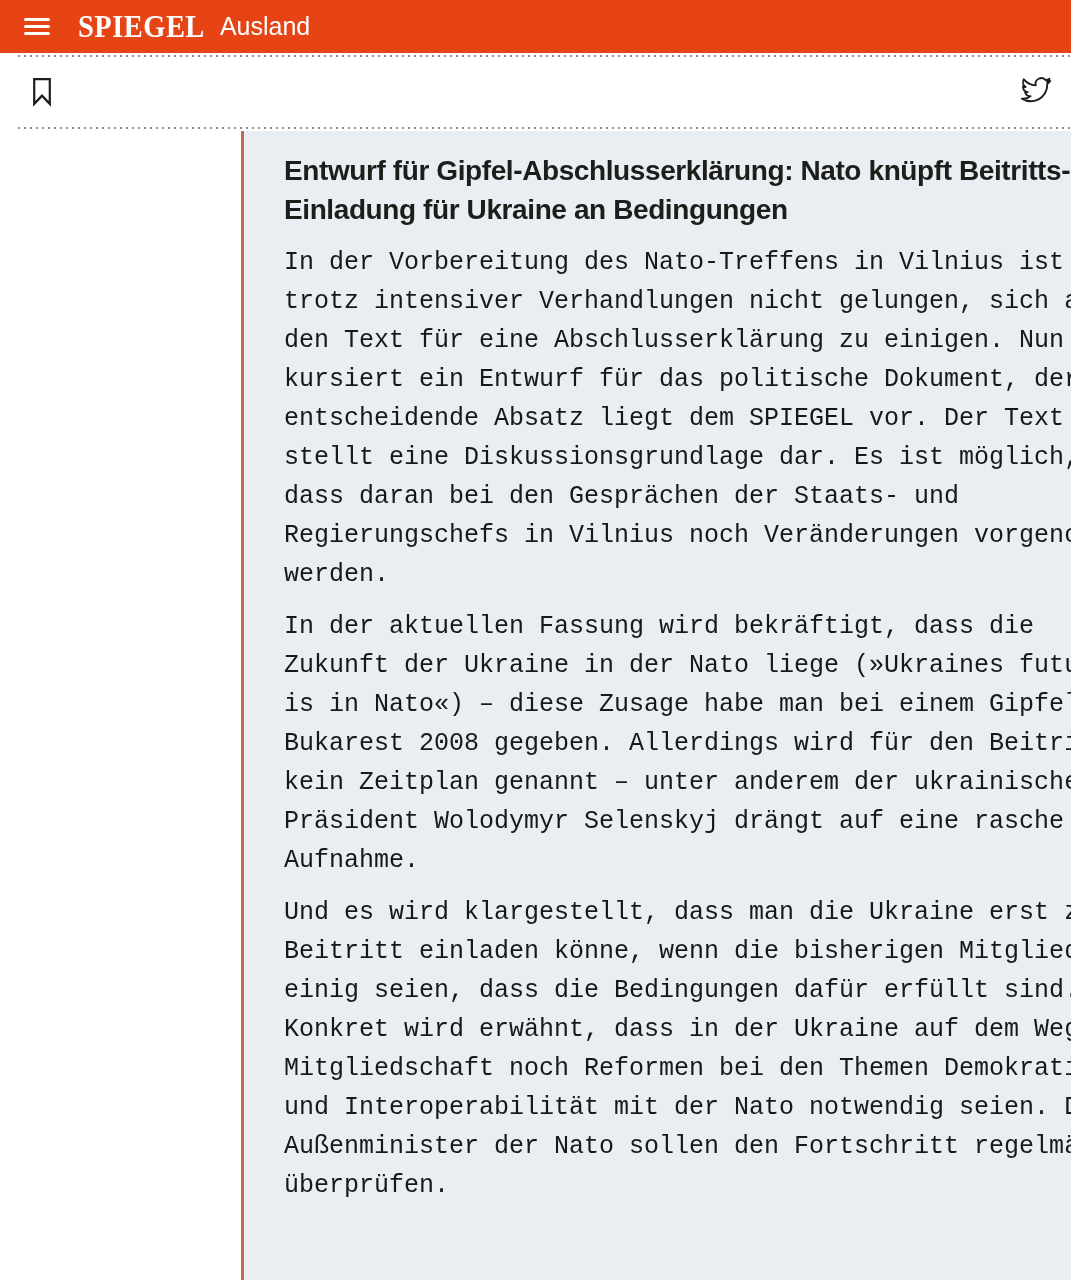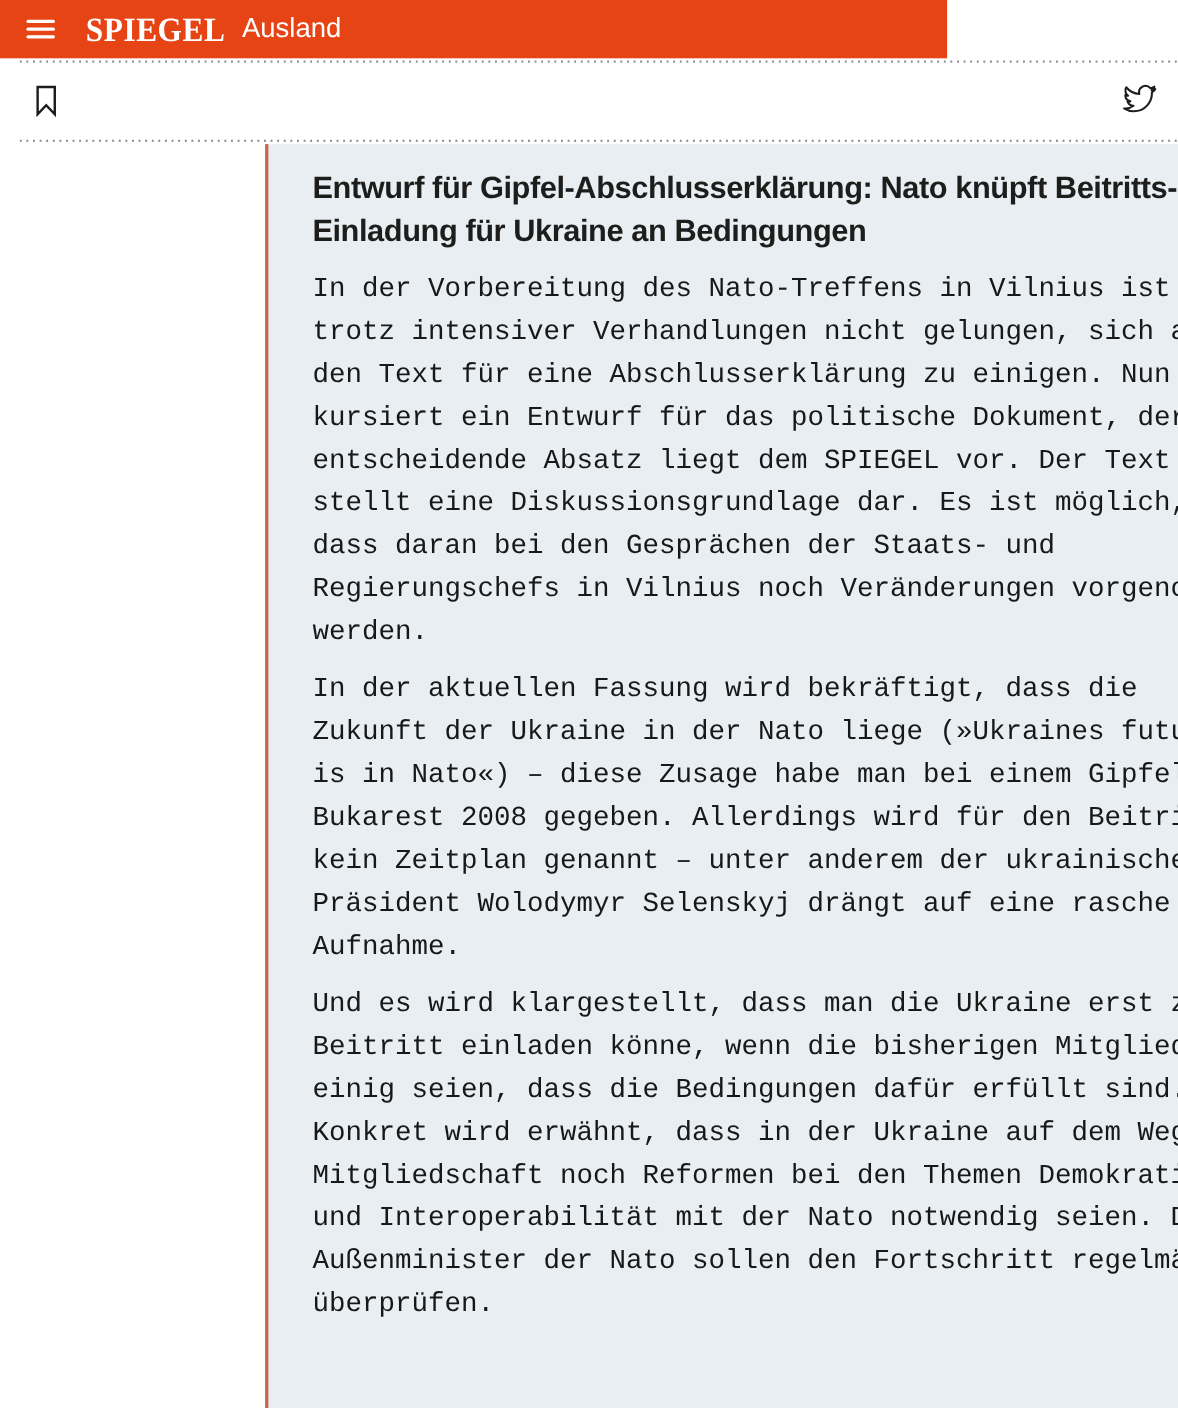--- a/index.html
+++ b/index.html
@@ -8,21 +8,21 @@
     width: 1071px; height: 1280px;
     overflow: hidden;
     background: #ffffff;
     font-family: "Liberation Sans", sans-serif;
   }
   .page { position: relative; width: 1071px; height: 1280px; }
 
   
   .app-header {
     position: absolute; left: 0; top: 0;
-    width: 861px; height: 53px;
+    width: 1071px; height: 53px;
     background: #e64415;
     display: flex; align-items: center; text-align: right;
   }
   .burger {
     width: 26px; height: 17px;
     margin-left: 24px;
     display: flex; flex-direction: column; justify-content: space-between;
     cursor: pointer;
   }
   .burger span { display: block; height: 3px; border-radius: 2px; background: #ffffff; }

